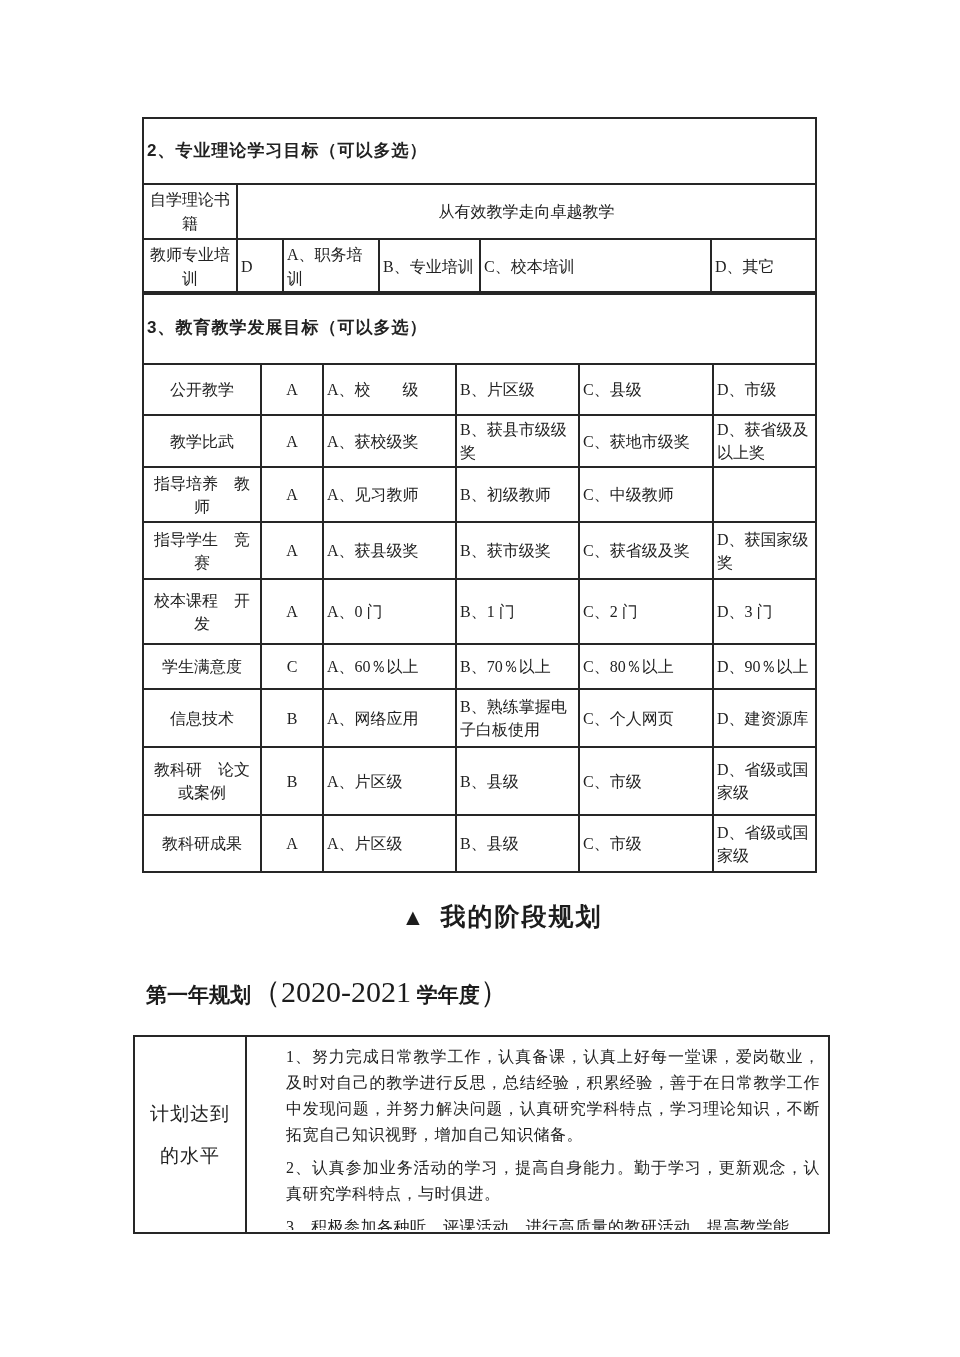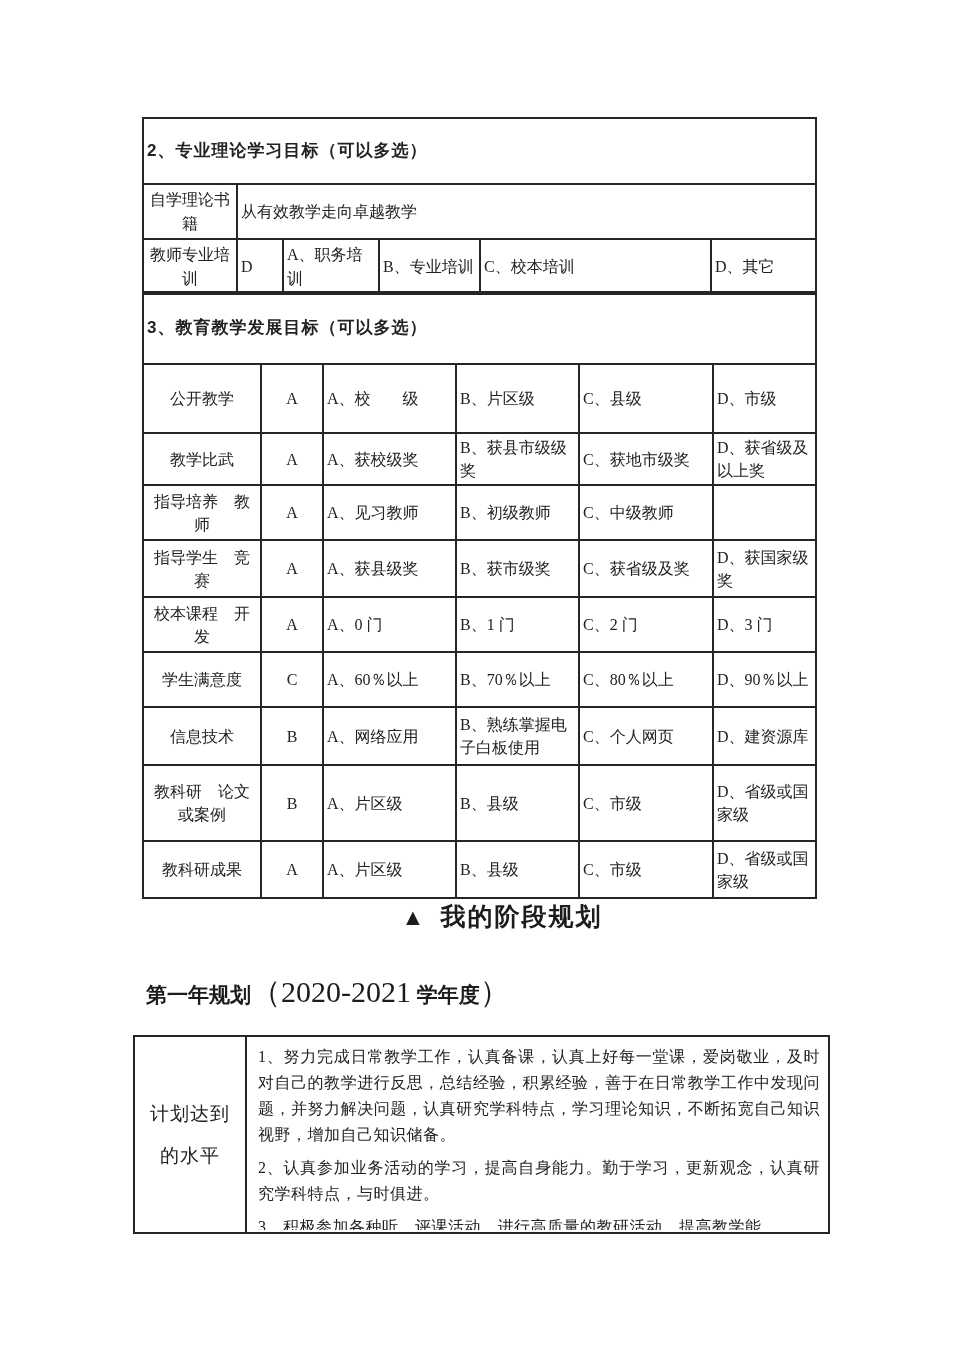--- a/index.html
+++ b/index.html
@@ -44,21 +44,21 @@
   }
   td.answer-left{
     text-align:left;
     padding-left:2px;
   }
   td.opt{
     text-align:left;
     padding-left:3px;
   }
   td.book-value{
-    text-align:left;
+    text-align:center;
     padding-left:5px;
   }
 
   
   .stage-heading{
     top:900px;left:0;width:960px;
     text-align:center;
     font-size:25px;
     font-weight:bold;
     letter-spacing:2px;
@@ -109,20 +109,21 @@
   }
   td.plan-content{
     vertical-align:top;
     padding:0;
   }
   .plan-clip{
     height:191px;
     overflow:hidden;
     padding:5px 8px 0 11px;
     box-sizing:border-box;
+    margin-left:28px;
   }
   .plan-clip p{
     margin:0 0 0 0;
     font-size:16px;
     line-height:26px;
     text-align:justify;
     letter-spacing:0.5px;
   }
   .plan-clip p + p{
     margin-top:7px;
@@ -165,21 +166,21 @@
       <col style="width:62px">
       <col style="width:133px">
     <col style="width:123px">
       <col style="width:134px">
       <col style="width:103px">
   </colgroup>
   <tbody>
       <tr style="height:72px">
     <td class="sec-hdr" colspan="6">3、教育教学发展目标（可以多选）</td>
   </tr>
-  <tr style="height:69px">
+  <tr style="height:51px">
     <td class="row-label">公开教学</td>
     <td class="answer">A</td>
     <td class="opt">A、校　　级</td>
     <td class="opt">B、片区级</td>
     <td class="opt">C、县级</td>
     <td class="opt">D、市级</td>
   </tr>
   <tr style="height:51px">
     <td class="row-label">教学比武</td>
     <td class="answer">A</td>
@@ -197,45 +198,45 @@
     <td class="opt"></td>
   </tr>
   <tr style="height:57px">
     <td class="row-label">指导学生　竞赛</td>
     <td class="answer">A</td>
     <td class="opt">A、获县级奖</td>
     <td class="opt">B、获市级奖</td>
     <td class="opt">C、获省级及奖</td>
     <td class="opt">D、获国家级奖</td>
   </tr>
-  <tr style="height:55px">
+  <tr style="height:65px">
     <td class="row-label">校本课程　开发</td>
     <td class="answer">A</td>
     <td class="opt">A、0 门</td>
     <td class="opt">B、1 门</td>
     <td class="opt">C、2 门</td>
     <td class="opt">D、3 门</td>
   </tr>
-  <tr style="height:55px">
+  <tr style="height:45px">
     <td class="row-label">学生满意度</td>
     <td class="answer">C</td>
     <td class="opt">A、60％以上</td>
     <td class="opt">B、70％以上</td>
     <td class="opt">C、80％以上</td>
     <td class="opt">D、90％以上</td>
   </tr>
   <tr style="height:58px">
     <td class="row-label">信息技术</td>
     <td class="answer">B</td>
     <td class="opt">A、网络应用</td>
     <td class="opt">B、熟练掌握电子白板使用</td>
     <td class="opt">C、个人网页</td>
     <td class="opt">D、建资源库</td>
   </tr>
-  <tr style="height:76px">
+  <tr style="height:68px">
     <td class="row-label">教科研　论文或案例</td>
     <td class="answer">B</td>
     <td class="opt">A、片区级</td>
     <td class="opt">B、县级</td>
     <td class="opt">C、市级</td>
     <td class="opt">D、省级或国家级</td>
   </tr>
   <tr style="height:57px">
     <td class="row-label">教科研成果</td>
     <td class="answer">A</td>

